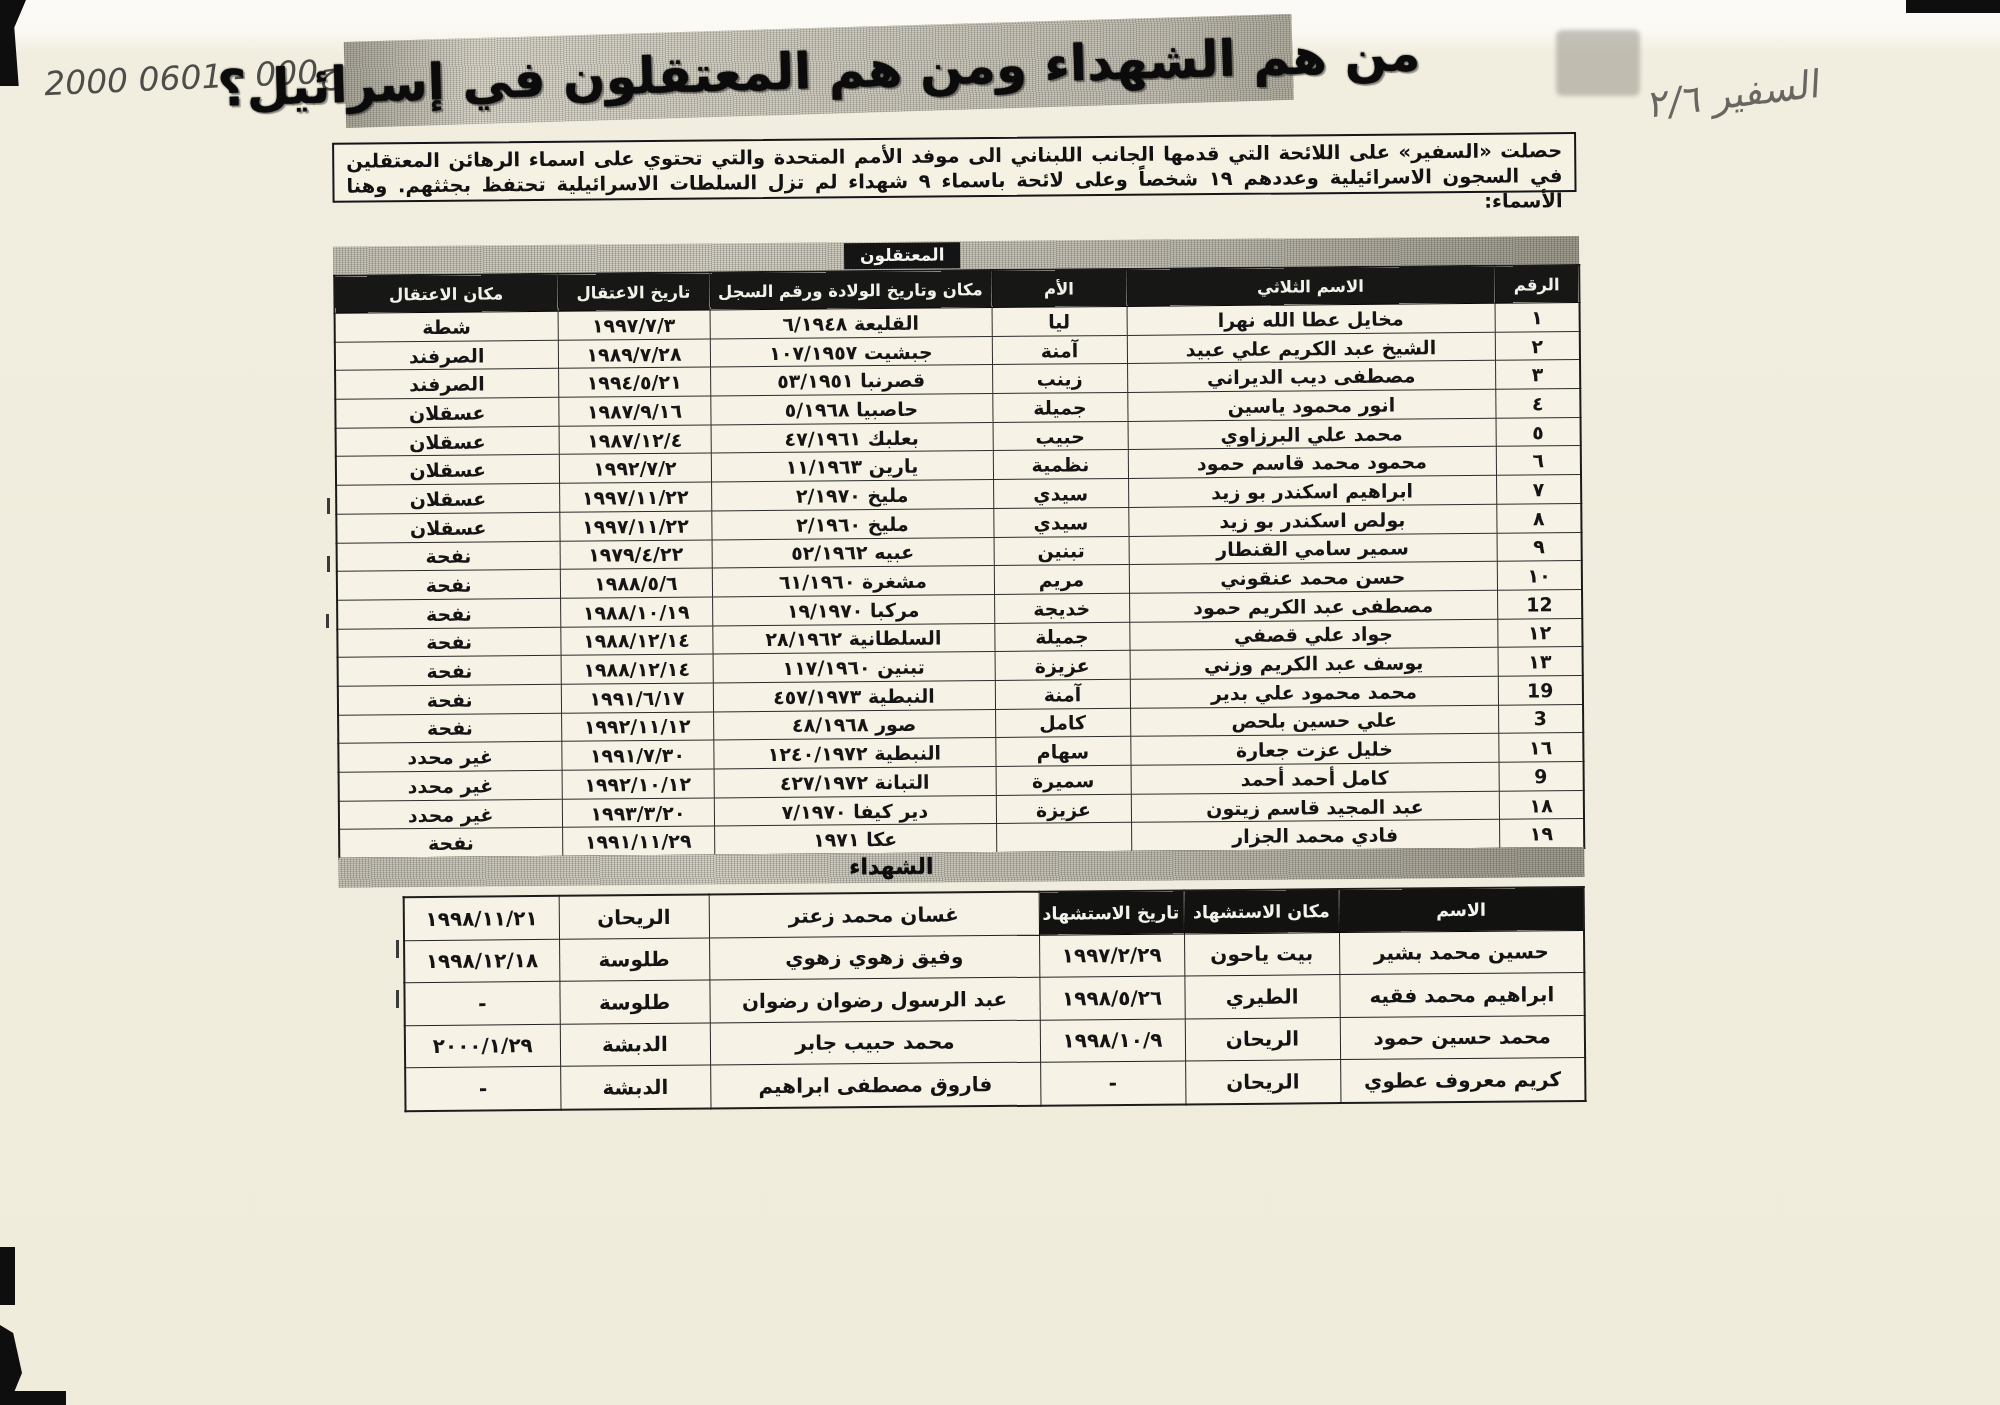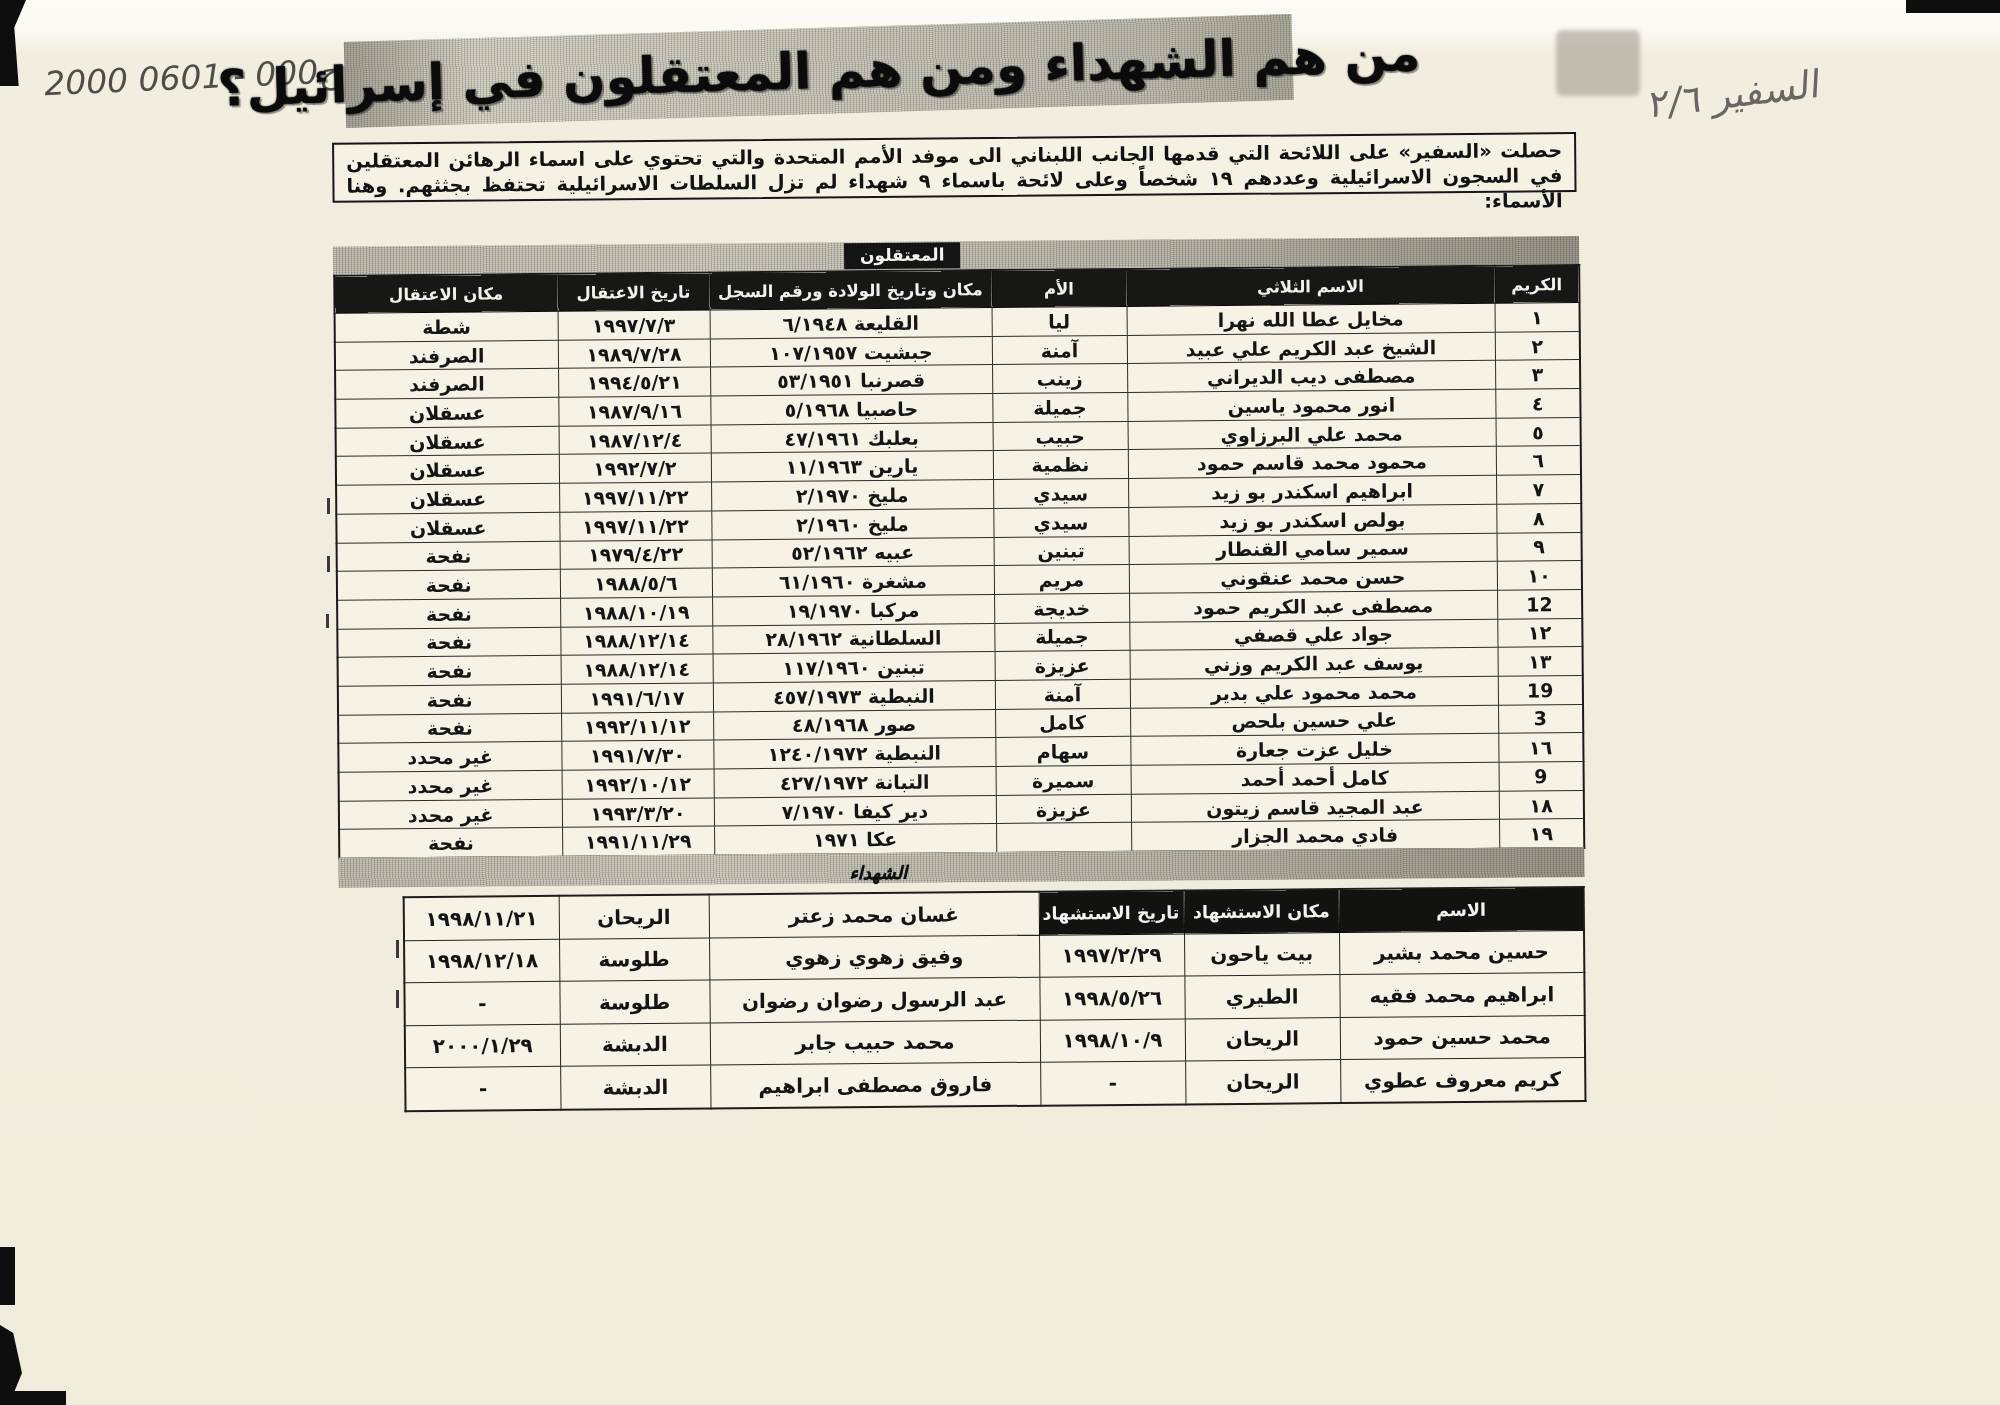--- a/index.html
+++ b/index.html
@@ -54,22 +54,22 @@
       repeating-linear-gradient(0deg, rgba(25,25,25,.14) 0 1px, rgba(0,0,0,0) 1px 2px),
       linear-gradient(90deg,#c6c3b6,#d4d1c4 30%,#bdbaad 70%,#9d9a8d);
   }
   .band1{top:241px;height:28px;}
   .band2{top:852px;height:30px;}
   .chip{
     position:absolute;left:41%;top:1px;background:#141414;color:#f4f4ee;
     font-size:17px;font-weight:bold;direction:rtl;padding:2px 16px 4px;white-space:nowrap;
   }
   .band2-label{
-    position:absolute;left:41%;top:9px;color:#0d0d0d;font-size:18px;font-weight:bold;
-    direction:rtl;white-space:nowrap;text-shadow:0 0 1px #222;font-style:italic;
+    position:absolute;left:41%;top:1px;color:#0d0d0d;font-size:22px;font-weight:bold;
+    direction:rtl;white-space:nowrap;text-shadow:0 0 1px #222;
   }
   table{border-collapse:collapse;table-layout:fixed;}
   .detainees-table{
     position:absolute;left:336px;top:269px;width:1246px;direction:rtl;
     background:#f6f2e5;border:2px solid #1a1a1a;
   }
   .detainees-table thead th{
     background:#171715;color:#f1f1ea;font-size:16.5px;font-weight:bold;
     height:36px;border:1px solid #060606;padding:0 4px;white-space:nowrap;overflow:hidden;
   }
@@ -116,21 +116,21 @@
       <colgroup>
         <col style="width:85px">
           <col style="width:368px">
           <col style="width:135px">
         <col style="width:282px">
           <col style="width:152px">
           <col style="width:223px">
       </colgroup>
       <thead>
         <tr>
-          <th>الكريم</th>
+          <th>الرقم</th>
           <th>الاسم الثلاثي</th>
           <th>الأم</th>
           <th>مكان وتاريخ الولادة ورقم السجل</th>
           <th>تاريخ الاعتقال</th>
           <th>مكان الاعتقال</th>
         </tr>
       </thead>
       <tbody>
           <tr>
         <td>١</td>

